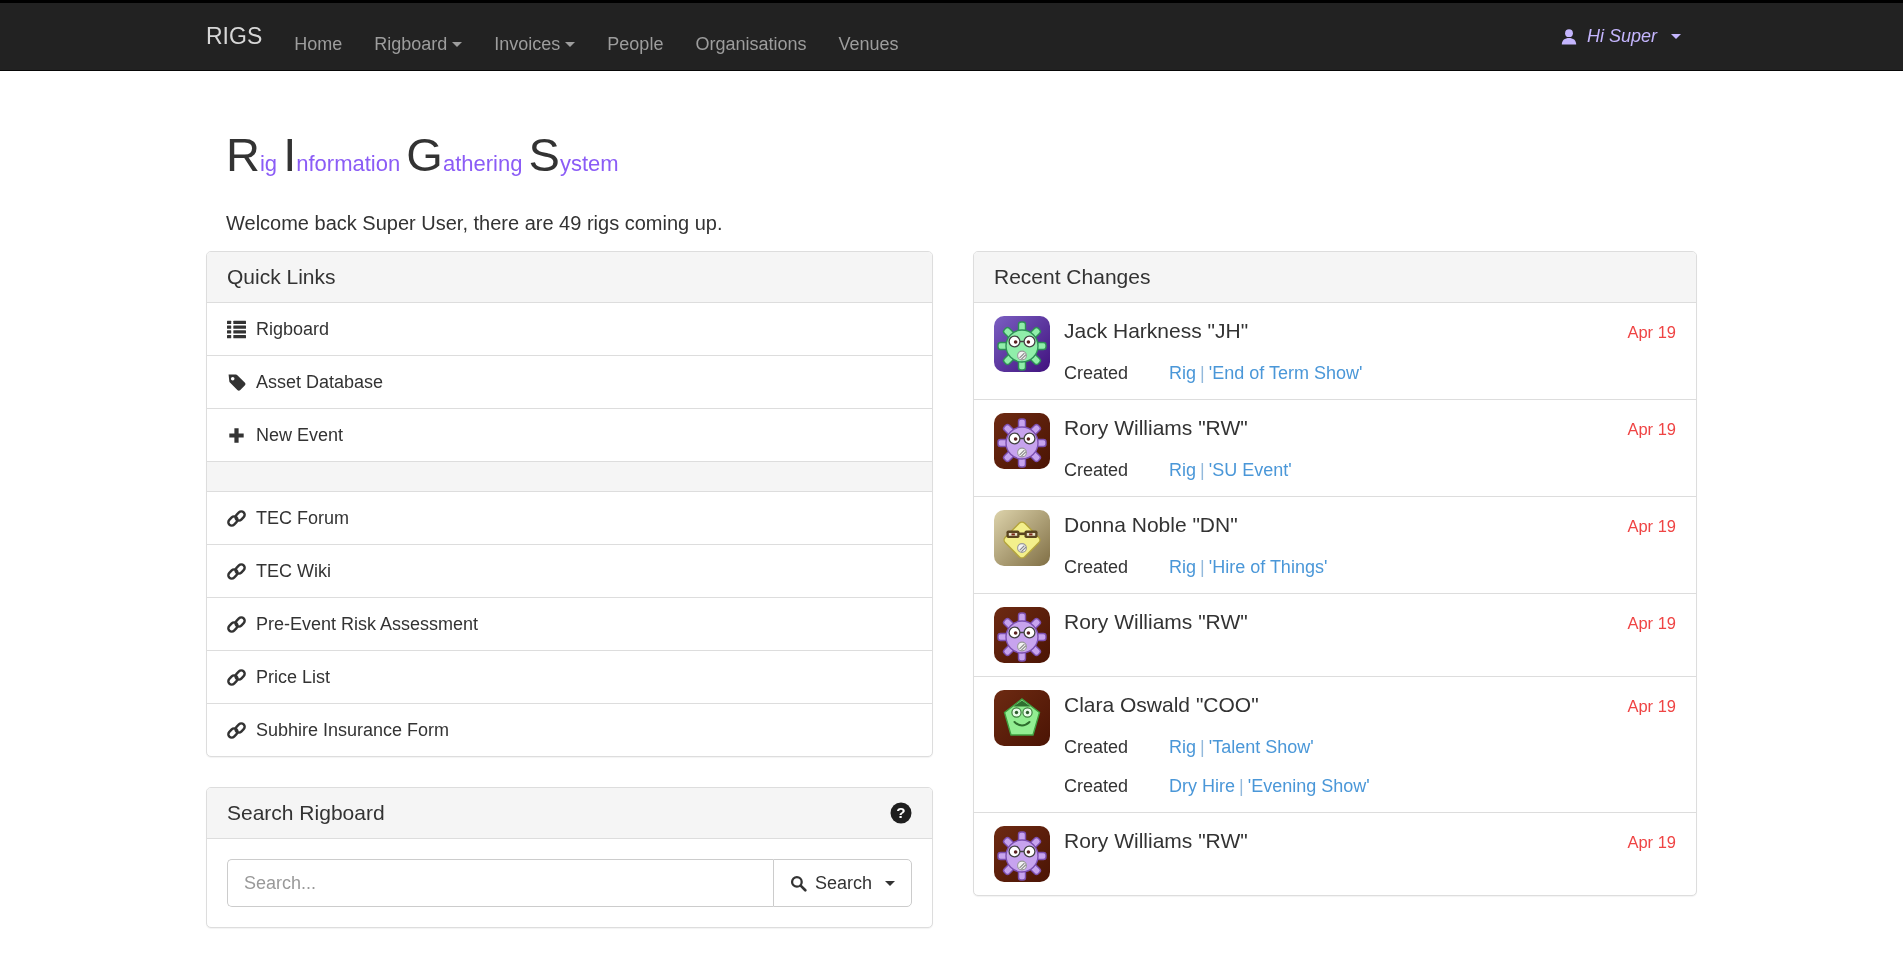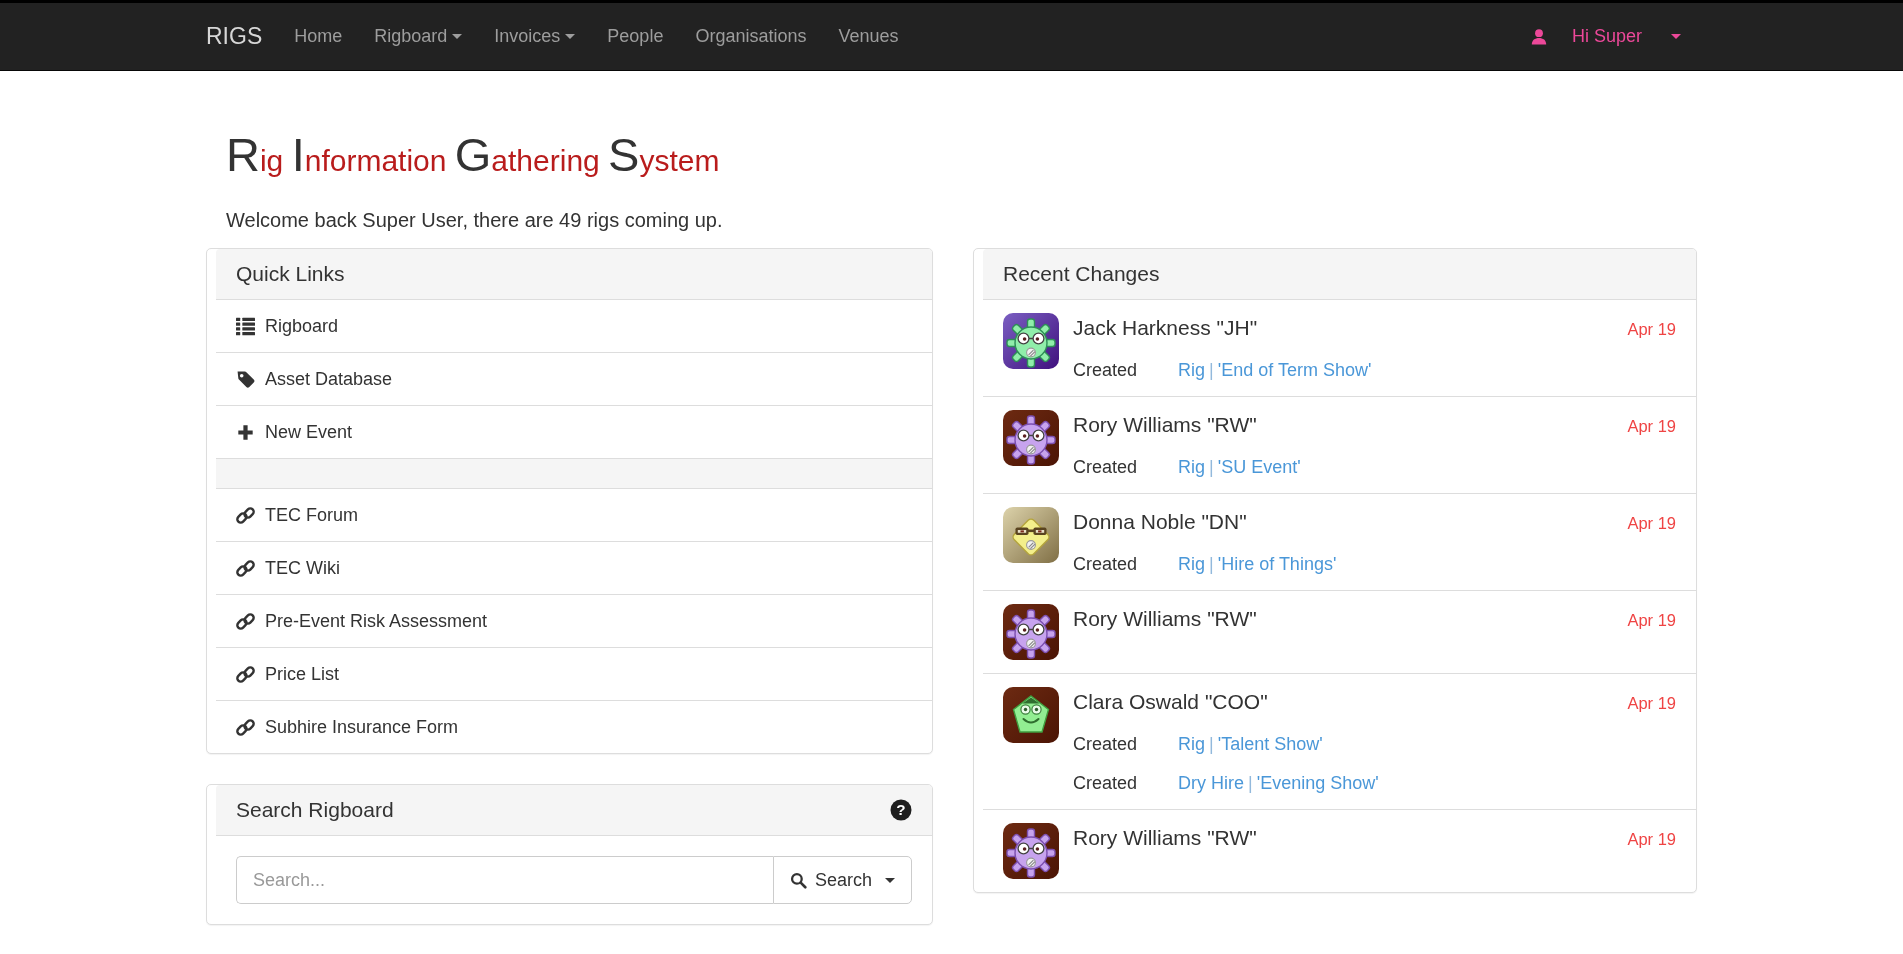--- a/index.html
+++ b/index.html
@@ -4,38 +4,38 @@
 <style>
   * { box-sizing: border-box; margin: 0; padding: 0; }
   html, body { width: 1903px; height: 954px; overflow: hidden; background: #fff; }
   body { font-family: "Liberation Sans", "DejaVu Sans", sans-serif; color: #333; font-size: 18px; }
 
   
   .navbar { height: 71px; background: #222; border-top: 3px solid #000; border-bottom: 1px solid #080808; }
   .navbar-inner { width: 1491px; margin: 0 auto; height: 100%; display: flex; align-items: center; }
   .brand { font-size: 23px; color: #d7d7d7; text-decoration: none; margin-right: 16px; cursor: pointer; }
   .nav-list { list-style: none; display: flex; height: 100%; }
-  .nav-list li { height: 100%; }
+  .nav-list li { height: 100%; margin-top: 8px; }
   .nav-link { height: 100%; display: flex; align-items: center; padding: 0 16px; color: #9d9d9d; font-size: 18px; text-decoration: none; cursor: pointer; }
   .nav-user { margin-left: auto; }
-  .nav-user .nav-link { color: #ec4899; gap: 24px; }
+  .nav-user .nav-link { color: #c4b5fd; gap: 9px; font-style: italic; }
   .caret { display: inline-block; width: 0; height: 0; border-left: 5px solid transparent; border-right: 5px solid transparent; border-top: 5px solid currentColor; margin-left: 5px; }
   .icon { display: inline-block; vertical-align: -2px; }
 
   
   .container { width: 1491px; margin: 0 auto; }
   h1.page-title { margin: 58px 20px 22px; font-weight: 400; font-size: 47px; line-height: 52px; color: #333; letter-spacing: 0; }
-  h1 .seg-small { font-size: 30px; color: #b91c1c; }
+  h1 .seg-small { font-size: 22px; color: #8b5cf6; }
   p.welcome { margin: 0 20px 16px; font-size: 20px; color: #333; }
 
   .row { display: flex; gap: 40px; align-items: flex-start; }
   .col-left  { width: 727px; }
   .col-right { width: 724px; }
 
-  .panel { border: 1px solid #ddd; border-radius: 5px; background: #fff; box-shadow: 0 1px 1px rgba(0,0,0,.05); padding-left: 9px; }
+  .panel { border: 1px solid #ddd; border-radius: 5px; background: #fff; box-shadow: 0 1px 1px rgba(0,0,0,.05); }
   .panel + .panel { margin-top: 30px; }
   .panel-heading { background: #f5f5f5; border-bottom: 1px solid #ddd; border-radius: 4px 4px 0 0; padding: 13px 20px; display: flex; align-items: center; justify-content: space-between; }
   .panel-title { font-size: 21px; color: #333; font-weight: 400; }
 
   
   .list-group { list-style: none; }
   .list-group li { padding: 13px 20px; font-size: 18px; line-height: 26px; color: #333; display: flex; align-items: center; cursor: pointer; }
   .list-group li + li { border-top: 1px solid #ddd; }
   .list-group li .icon { margin-right: 10px; color: #333; flex: none; }
   .list-group li.separator { height: 30px; padding: 0; background: #f5f5f5; cursor: default; }

